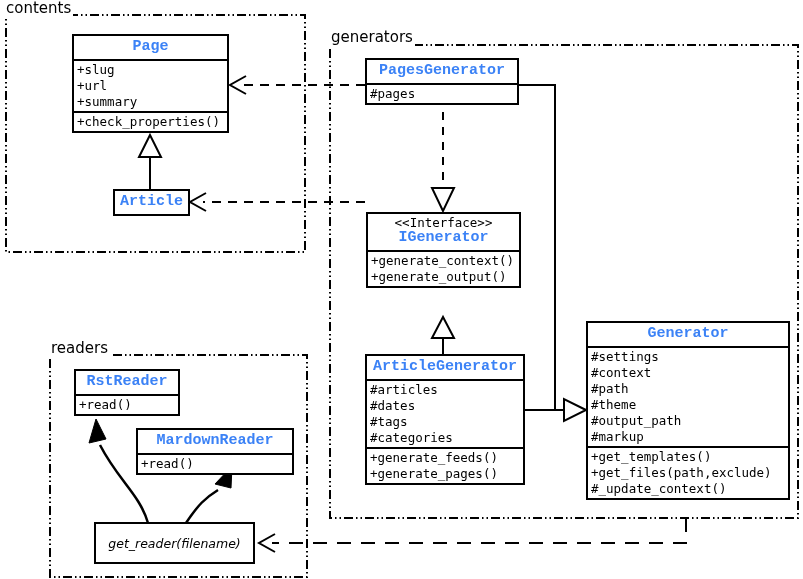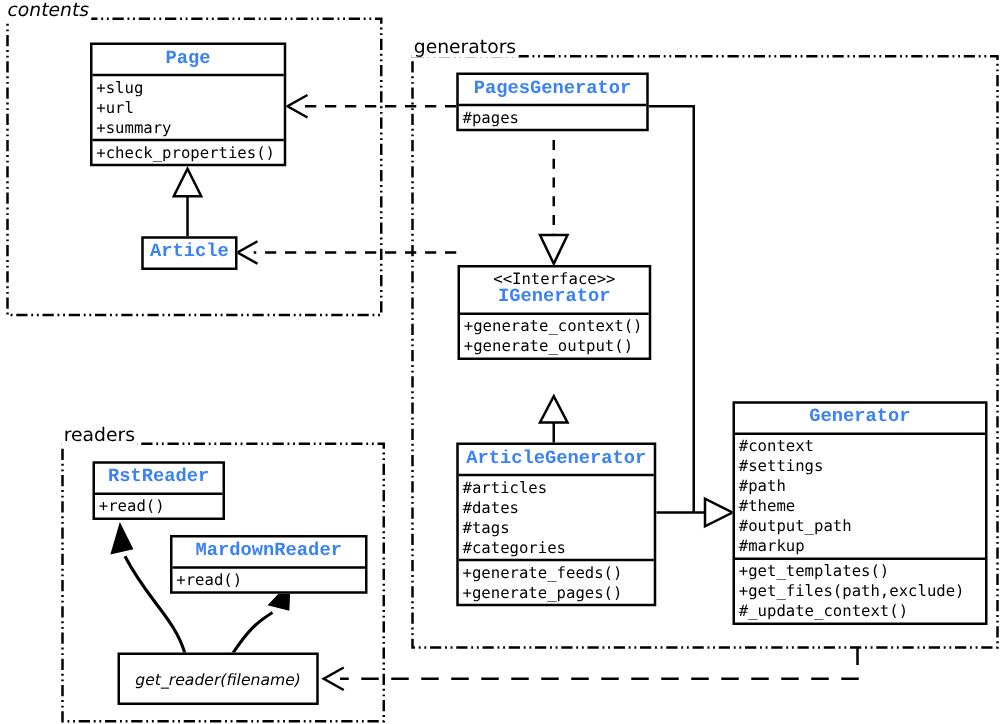--- a/index.html
+++ b/index.html
@@ -126,21 +126,21 @@
     <polyline points="686,518 686,543 272,543" fill="none" stroke="#000" stroke-width="2" stroke-dasharray="14,10"></polyline>
     <polyline points="275,534 259,543 275,552" fill="none" stroke="#000" stroke-width="2"></polyline>
 
     <path d="M 148,523 C 140,495 118,480 100,445" fill="none" stroke="#000" stroke-width="2.5"></path>
     <polygon points="96,419 89,443 106,439" fill="#000" stroke="#000" stroke-width="1"></polygon>
 
     <path d="M 186,523 C 198,505 205,498 218,490" fill="none" stroke="#000" stroke-width="2.5"></path>
     <polygon points="232,466 215,484 231,488" fill="#000" stroke="#000" stroke-width="1"></polygon>
   </svg>
 
-  <div class="pkglabel" style="left:4px; top:-1px;font-style:italic;">contents</div>
+  <div class="pkglabel" style="left:4px; top:-1px;">contents</div>
 
   <div class="pkglabel" style="left:329px; top:28px;">generators</div>
 
   <div class="pkglabel" style="left:49px; top:339px;">readers</div>
 
   <div class="umlbox" style="left:72px; top:34px; width:157px;">
     <div class="title">Page</div>
     <div class="compartment">
       <div class="member">+slug</div>
       <div class="member">+url</div>
@@ -181,22 +181,22 @@
     </div>
     <div class="compartment">
       <div class="member">+generate_feeds()</div>
       <div class="member">+generate_pages()</div>
     </div>
   </div>
 
   <div class="umlbox" style="left:586px; top:321px; width:204px;">
     <div class="title">Generator</div>
     <div class="compartment">
+      <div class="member">#settings</div>
       <div class="member">#context</div>
-      <div class="member">#settings</div>
       <div class="member">#path</div>
       <div class="member">#theme</div>
       <div class="member">#output_path</div>
       <div class="member">#markup</div>
     </div>
     <div class="compartment">
       <div class="member">+get_templates()</div>
       <div class="member">+get_files(path,exclude)</div>
       <div class="member">#_update_context()</div>
     </div>

